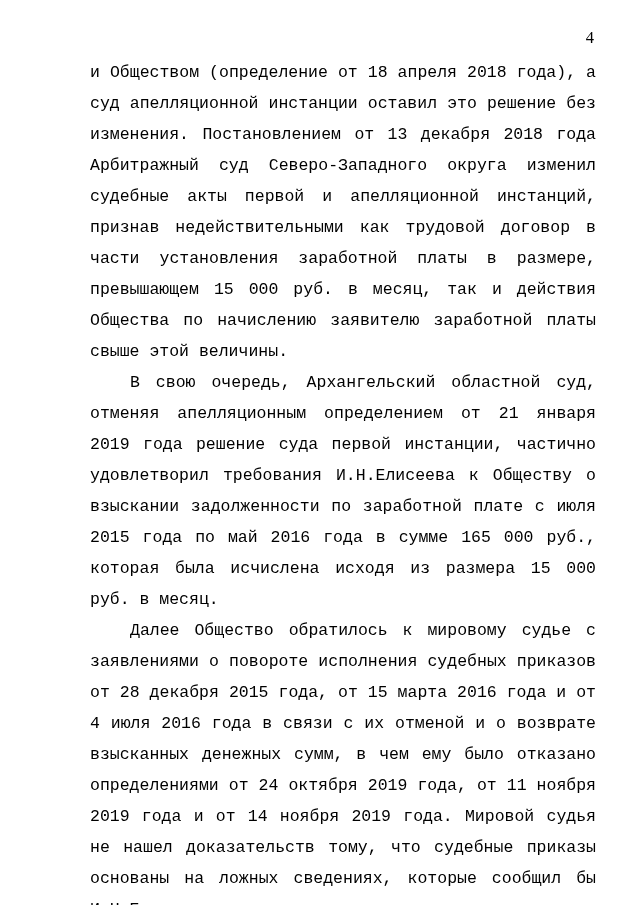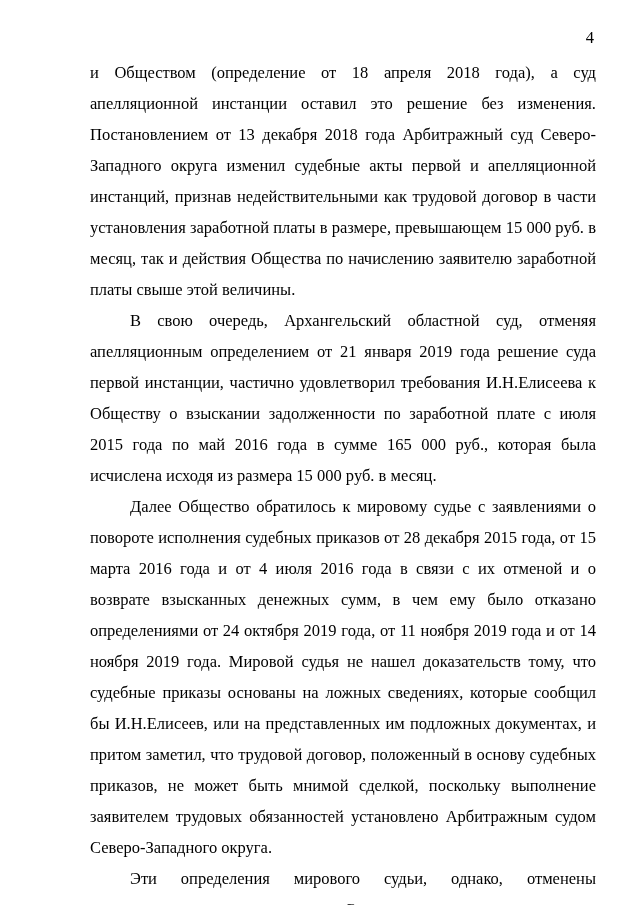--- a/index.html
+++ b/index.html
@@ -39,20 +39,21 @@
   }
   .para {
     margin: 0;
     padding: 0;
     font-size: 16.5px;
     line-height: 31px;
     text-align: justify;
     text-justify: inter-word;
     text-indent: 0;
     hyphens: none;
+    font-family: Liberation Mono, monospace;
   }
   .para.indented {
     text-indent: 40px;
   }
   
   .para::after {
     content: "";
     display: inline-block;
     width: 100%;
   }

